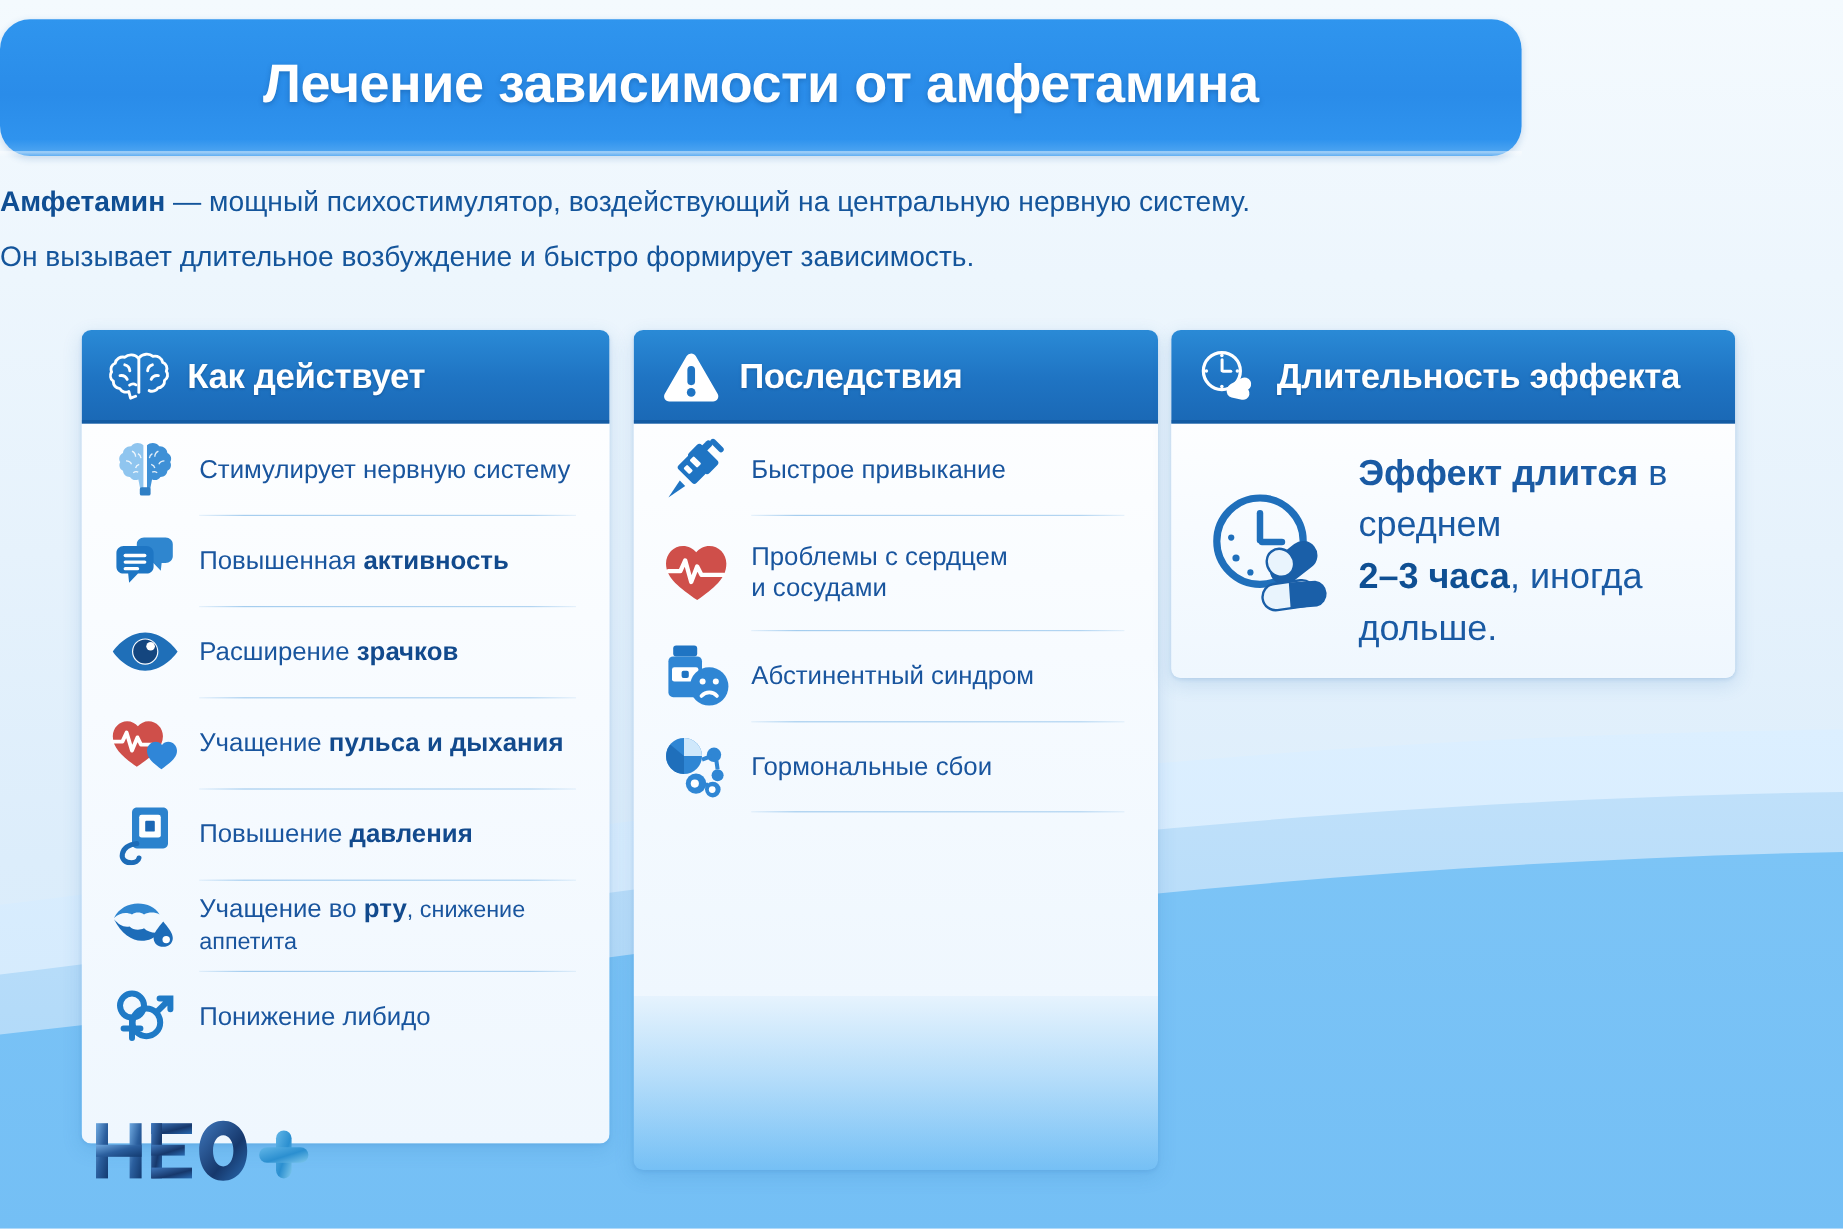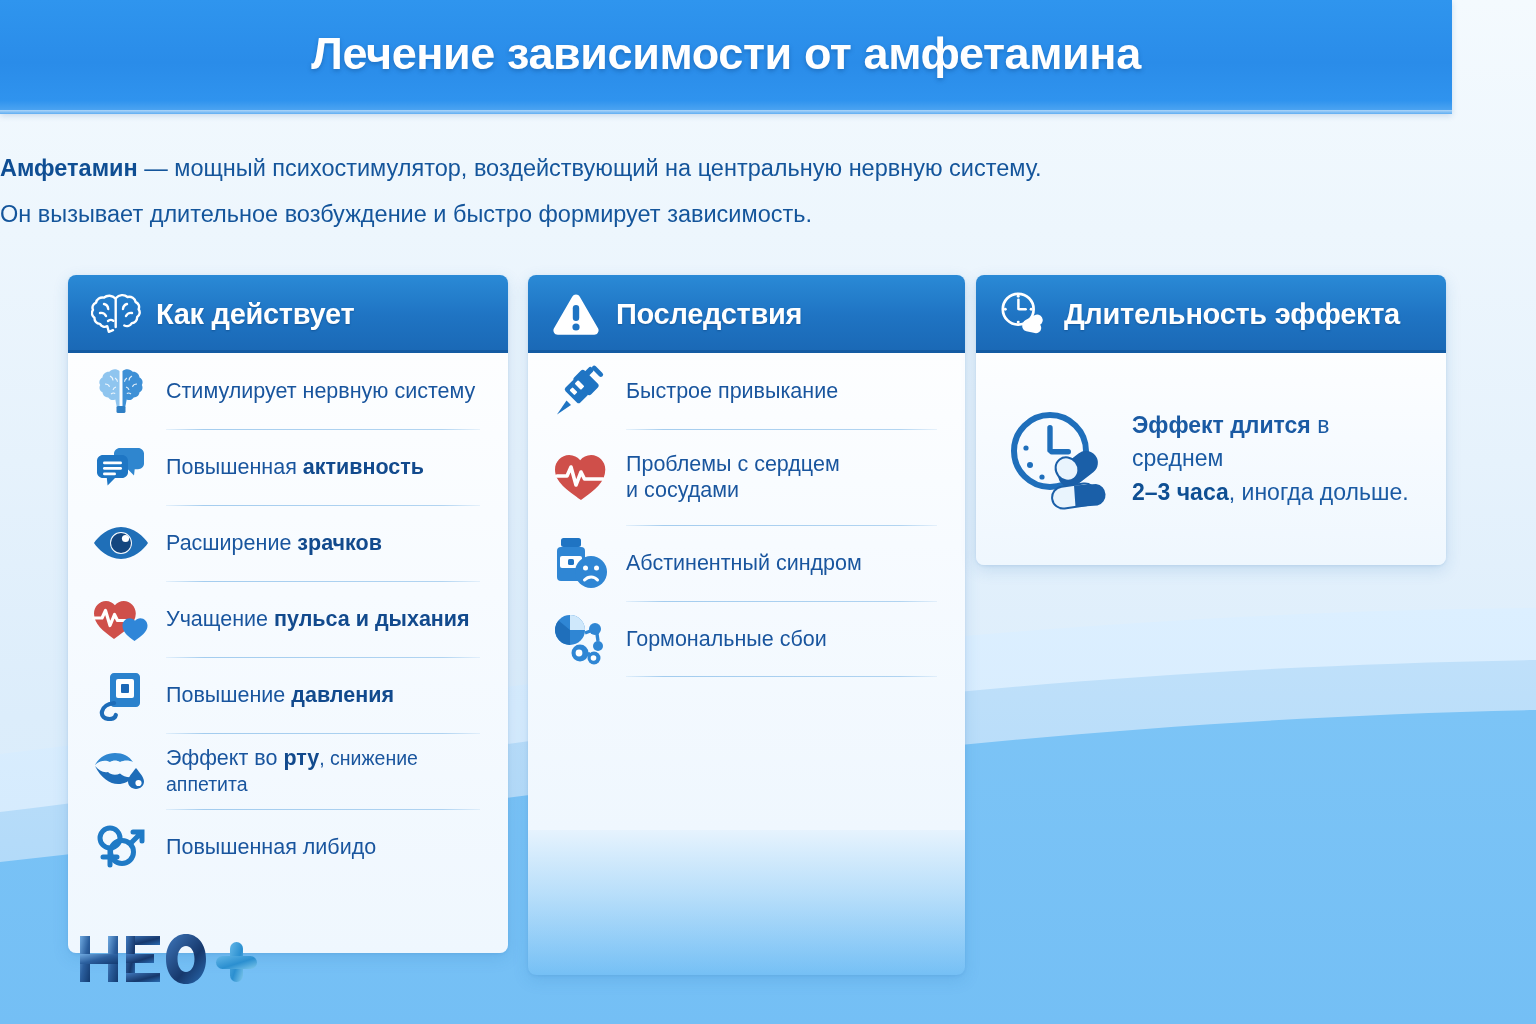--- a/index.html
+++ b/index.html
@@ -29,25 +29,26 @@
   .bg-waves {
     position: absolute;
     left: 0; right: 0; bottom: 0;
     height: 420px;
   }
   .bg-waves svg { display: block; width: 1536px; height: 420px; }
 
   
   .header {
     position: absolute;
-    top: 0; left: 0;
-    width: 1452px;
+    top: 16px; left: 0;
+    width: 1268px;
     height: 114px;
     background: linear-gradient(180deg, #2f95ee 0%, #2a8ce9 55%, #2f93ee 88%, #57aaf2 100%);
     box-shadow: 0 2px 6px rgba(20,90,160,.18);
+    border-radius: 25px;
   }
   .header::after {
     content: "";
     position: absolute;
     left: 0; right: 0; bottom: 0;
     height: 4px;
     background: linear-gradient(180deg, rgba(255,255,255,.55), rgba(255,255,255,.05));
   }
   .header-title {
     position: absolute;
@@ -162,21 +163,21 @@
   #card-dur { left: 976px; top: 275px; width: 470px; }
   #card-dur .card-body {
     height: 212px;
     display: flex;
     align-items: center;
     padding: 0 26px;
   }
   .dur-icon { width: 112px; height: 112px; flex: 0 0 112px; }
   .dur-text {
     margin-left: 18px;
-    font-size: 23px;
+    font-size: 30px;
     color: #1a5aa3;
     line-height: 1.44;
   }
   .dur-text b { font-weight: bold; color: #0f4f93; }
 
   
   .logo {
     position: absolute;
     left: 78px;
     bottom: 32px;
@@ -317,39 +318,39 @@
       <div class="row">
         <span class="row-icon">
           <svg width="60" height="48" viewBox="0 0 60 48" aria-hidden="true">
             <path d="M4 18c4-8 12-12 20-12s14 3 18 9c-4-2-9-2-13 0-3-2-7-2-10 0-4-2-10-2-15 3z" fill="#2f86d0"></path>
             <path d="M4 19c6 12 15 18 23 18 6 0 11-2.6 15-7-5 1-10-.5-13-3.5-4 2-9 1.5-12-1.5-5 1-9-1.5-13-6z" fill="#1d6cb8"></path>
             <path d="M45 21c4 5 8 9.4 8 13.6 0 4.4-3.6 7.4-8 7.4s-8-3-8-7.4C37 30.4 41 26 45 21z" fill="#1d6cb8"></path>
             <circle cx="47.5" cy="36" r="3.1" fill="#ffffff"></circle>
           </svg>
         </span>
         <span class="row-text">
-          <span>Эффект во </span><b>рту</b><span class="small">, снижение аппетита</span>
+          <span>Учащение во </span><b>рту</b><span class="small">, снижение аппетита</span>
         </span>
       </div>
 
       <div class="row">
         <span class="row-icon">
           <svg width="56" height="52" viewBox="0 0 56 52" aria-hidden="true">
             <g fill="none" stroke="#1f7ac6" stroke-width="5" stroke-linecap="round">
               <circle cx="17" cy="17" r="10"></circle>
               <path d="M17 28v16M10 36h14"></path>
             </g>
             <g fill="none" stroke="#1f7ac6" stroke-width="5" stroke-linecap="round">
               <circle cx="29" cy="31" r="11.5"></circle>
               <path d="M37.5 22.5L48 12M40 11h9v9"></path>
             </g>
           </svg>
         </span>
         <span class="row-text">
-          <span>Повышенная либидо</span><b></b><span></span>
+          <span>Понижение либидо</span><b></b><span></span>
         </span>
       </div>
 
     </div>
   </div>
 
   <div class="card" id="card-cons">
     <div class="card-head">
       <span class="card-head-icon">
         <svg width="50" height="46" viewBox="0 0 50 46" aria-hidden="true">

